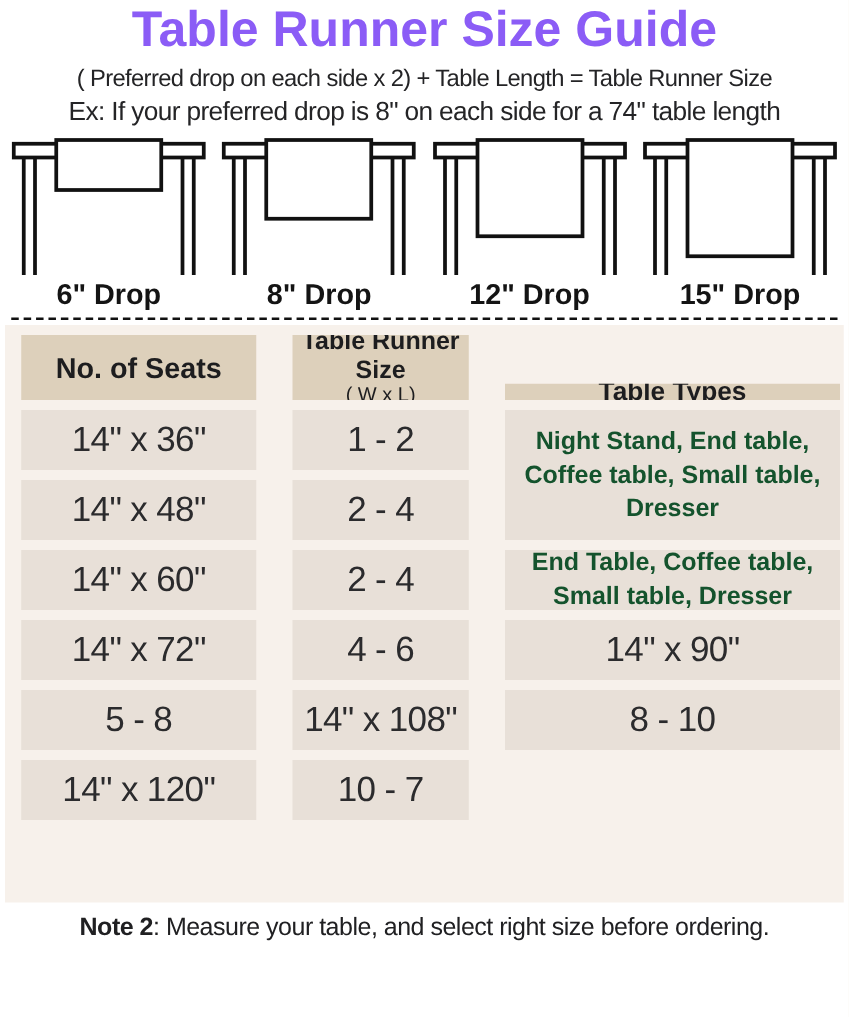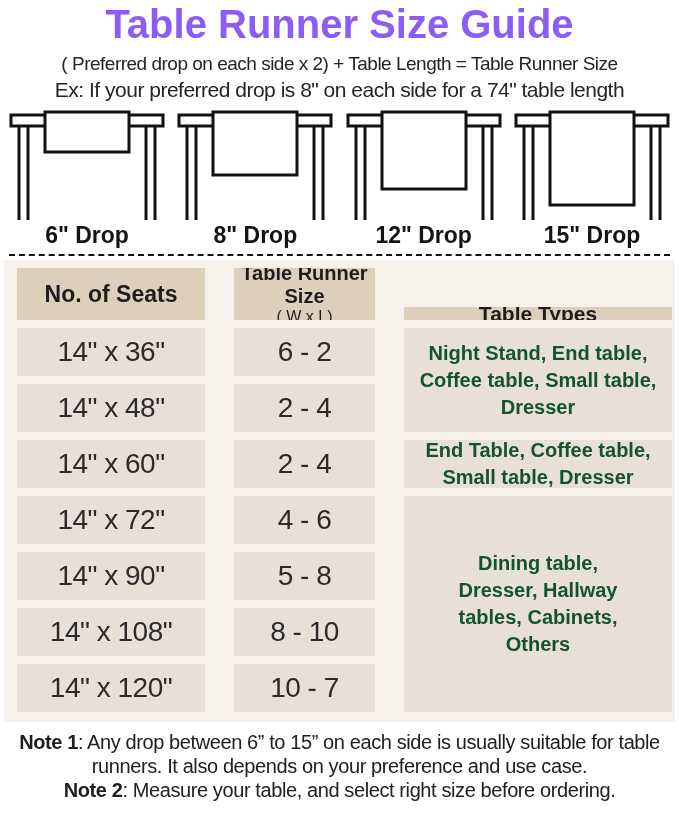--- a/index.html
+++ b/index.html
@@ -181,50 +181,46 @@
     <div class="grid">
 
       <div class="cell hdr hdr-seats">No. of Seats</div>
       <div class="cell hdr">
         <div class="hdr-size-line1">Table Runner Size</div>
         <div class="hdr-size-line2">( W x L)</div>
       </div>
       <div class="cell hdr hdr-types">Table Types</div>
 
       <div class="cell val">14" x 36"</div>
-      <div class="cell val">6 - 2</div>
+      <div class="cell val">1 - 2</div>
       <div class="cell types types-a">
         <span class="types-text">Night Stand, End table, Coffee table, Small table, Dresser</span>
       </div>
 
       <div class="cell val">14" x 48"</div>
       <div class="cell val">2 - 4</div>
 
       <div class="cell val">14" x 60"</div>
       <div class="cell val">2 - 4</div>
       <div class="cell types types-b">
         <span class="types-text">End Table, Coffee table, Small table, Dresser</span>
       </div>
 
       <div class="cell val">14" x 72"</div>
       <div class="cell val">4 - 6</div>
-      <div class="cell types types-c">
-        <span class="types-text">Dining table, Dresser, Hallway tables, Cabinets, Others</span>
-      </div>
 
       <div class="cell val">14" x 90"</div>
       <div class="cell val">5 - 8</div>
 
       <div class="cell val">14" x 108"</div>
       <div class="cell val">8 - 10</div>
 
       <div class="cell val">14" x 120"</div>
       <div class="cell val">10 - 7</div>
 
     </div>
   </div>
 
   <div class="notes">
-    <p><span class="note-label">Note 1</span><span>: Any drop between 6” to 15” on each side is usually suitable for table runners. It also depends on your preference and use case.</span></p>
     <p><span class="note-label">Note 2</span><span>: Measure your table, and select right size before ordering.</span></p>
   </div>
 
 </div>
 
 </body></html>

